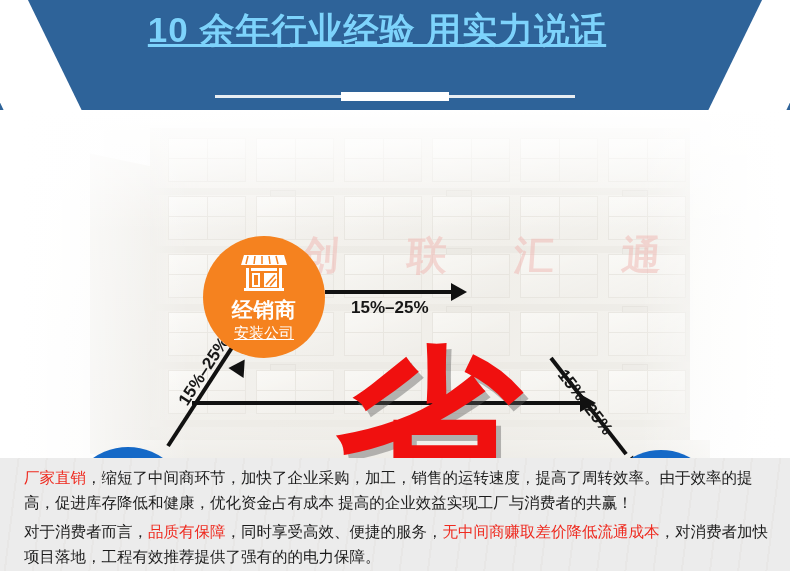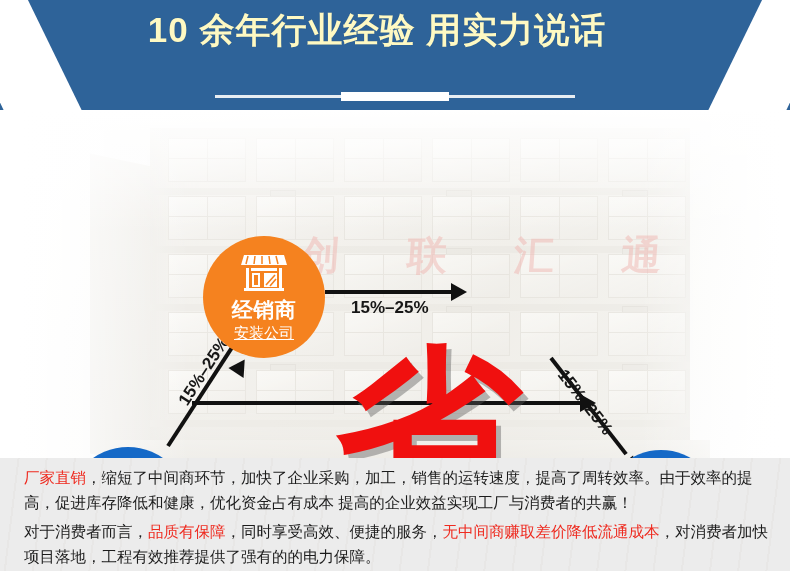--- a/index.html
+++ b/index.html
@@ -17,24 +17,25 @@
     background:#2e6399; overflow:hidden;
   }
   .hdr-stripe { position:absolute; top:-30px; height:175px; background:#ffffff; }
   .hdr-stripe.l1 { left:-78px;  width:40px; transform:skewX(26deg); }
   .hdr-stripe.l2 { left:-22px;  width:78px; transform:skewX(26deg); }
   .hdr-stripe.r1 { right:-78px; width:40px; transform:skewX(-26deg); }
   .hdr-stripe.r2 { right:-22px; width:78px; transform:skewX(-26deg); }
 
   #hdr-title {
     position:absolute; left:0; top:8px; width:754px;
-    text-align:center; color:#fef9c3;
+    text-align:center; color:#7dd3fc;
     font-size:35px; font-weight:bold; letter-spacing:1px;
     line-height:44px;
     text-shadow:0 0 1px rgba(0,0,0,.18);
+    text-decoration:underline;
   }
   #hdr-sub {
     position:absolute; left:0; top:56px; width:790px;
     text-align:center; color:#f2f5f8;
     font-size:22px; line-height:30px; letter-spacing:0px;
   }
   #hdr-rule { position:absolute; left:0; top:92px; width:790px; height:8px; }
   #hdr-rule .thin {
     position:absolute; left:215px; top:3px; width:360px; height:3px;
     background:#e8edf2;

